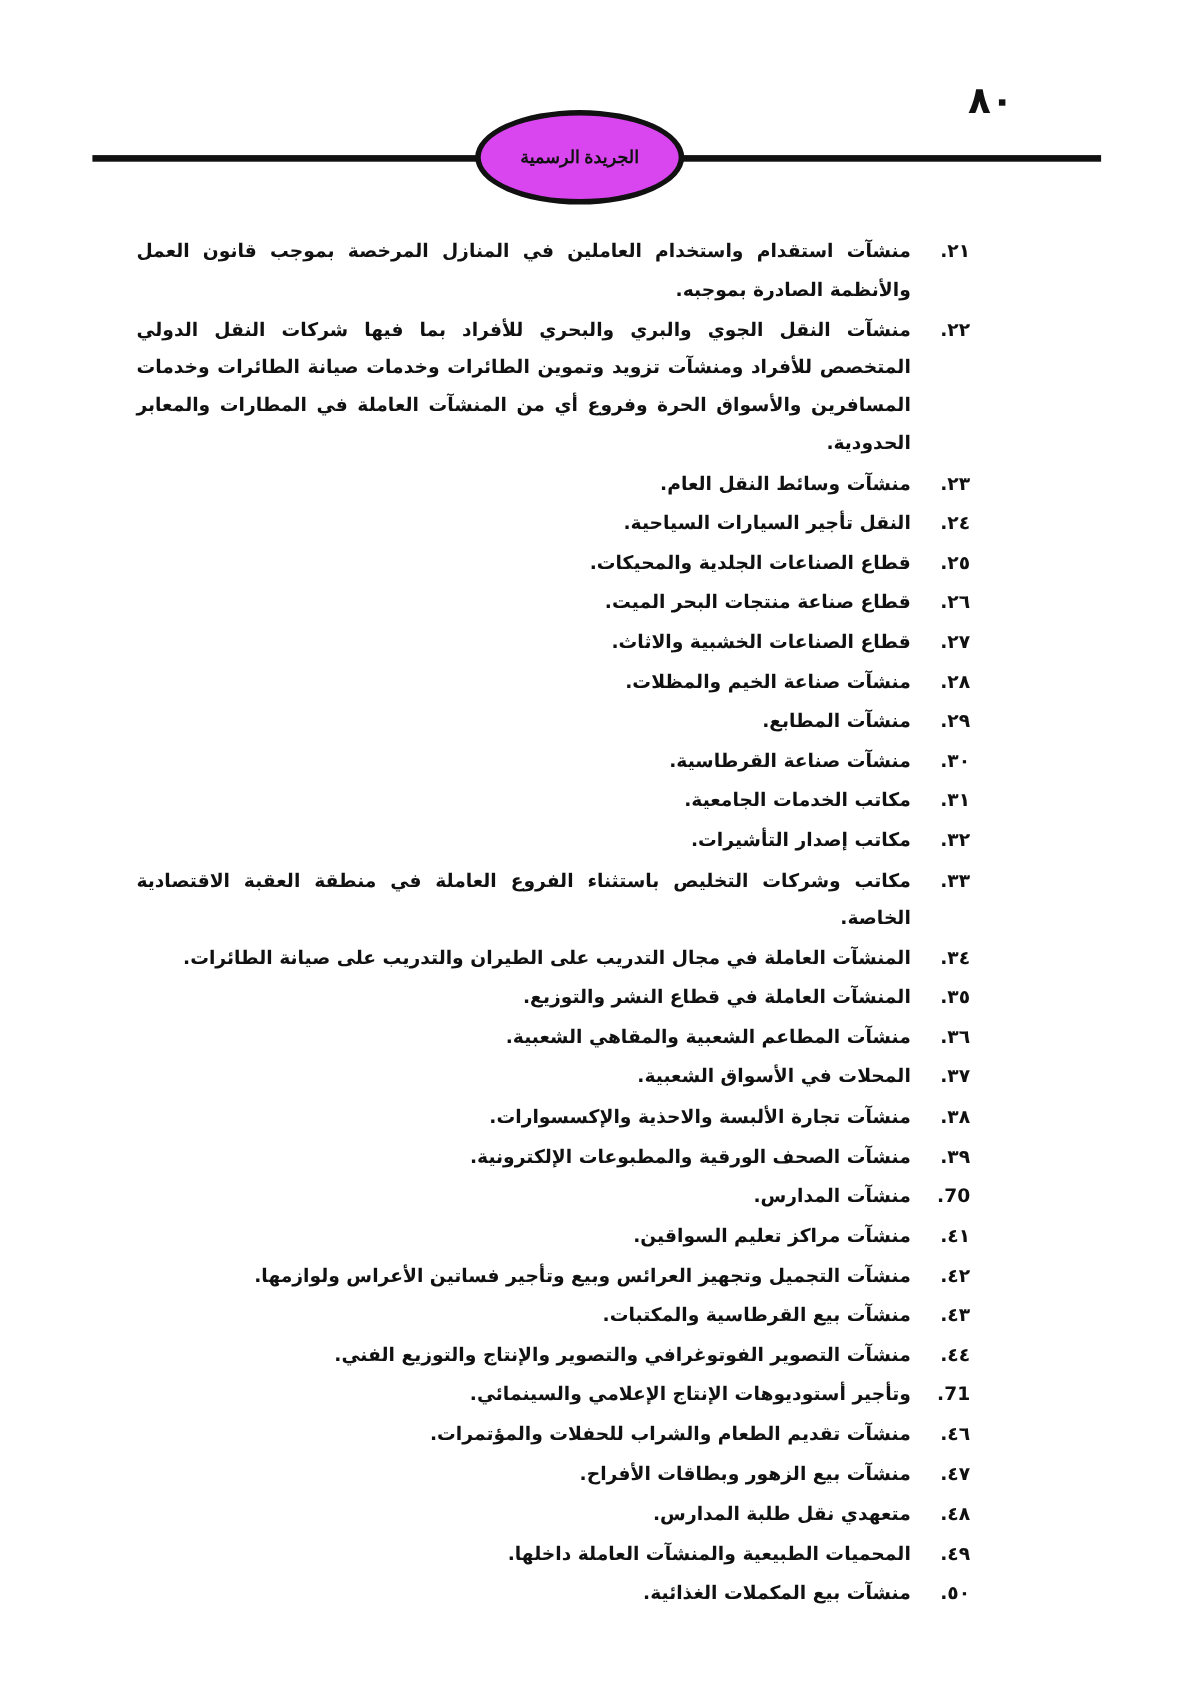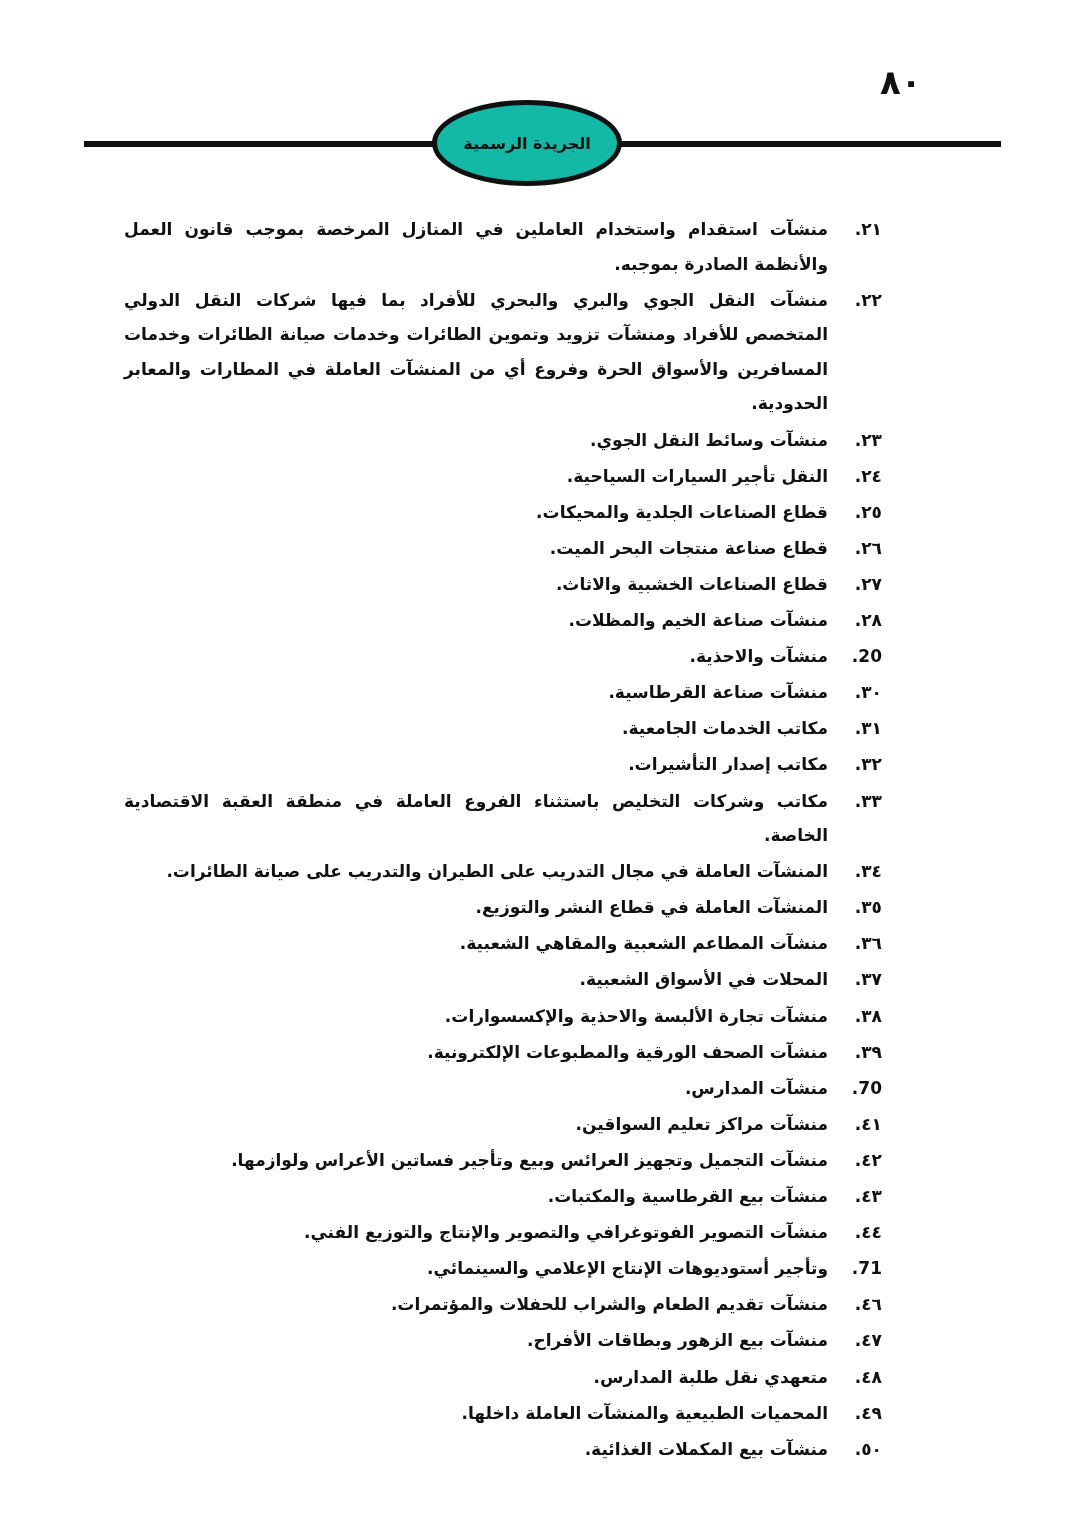--- a/index.html
+++ b/index.html
@@ -1,23 +1,23 @@
 <!DOCTYPE html>
 <html><head>
 <meta charset="utf-8">
 <style>
   html, body { margin: 0; padding: 0; background: #ffffff; }
   body { width: 1086px; height: 1536px; position: relative; overflow: hidden;
          font-family: "DejaVu Sans", "Liberation Sans", sans-serif; color: #111; }
-  .page-number { position: absolute; top: 62px; left: 880px; font-size: 34px; font-weight: bold;
+  .page-number { position: absolute; top: 72px; left: 880px; font-size: 34px; font-weight: bold;
                  font-family: "DejaVu Sans", sans-serif; direction: rtl; }
   .header-rule { position: absolute; left: 84px; width: 917px; top: 141px; height: 6px; background: #111; }
   .header-oval { position: absolute; left: 432px; top: 100px; width: 190px; height: 86px;
-                 border: 5px solid #111; border-radius: 50%; background: #14b8a6; box-sizing: border-box;
-                 display: flex; align-items: center; justify-content: center; }
+                 border: 5px solid #111; border-radius: 50%; background: #d946ef; box-sizing: border-box;
+                 display: flex; align-items: center; justify-content: center; font-family: Liberation Serif, serif; }
   .header-title { font-size: 16px; font-weight: bold; direction: rtl; }
   .list { position: absolute; left: 120px; top: 212px; width: 770px; direction: rtl; }
   .item { display: flex; flex-direction: row; align-items: flex-start; font-weight: bold; font-size: 17px;
           line-height: 34.6px; margin-bottom: 1.5px; }
   .num { width: 62px; flex: 0 0 62px; padding-right: 8px; box-sizing: border-box;
          font-family: "DejaVu Sans", sans-serif; }
   .text { flex: 1; text-align: justify; padding-left: 4px; }
 </style>
 </head>
 <body>
@@ -33,21 +33,21 @@
   <div class="item">
       <span class="num">٢١.</span>
       <span class="text">منشآت استقدام واستخدام العاملين في المنازل المرخصة بموجب قانون العمل والأنظمة الصادرة بموجبه.</span>
     </div>
   <div class="item">
       <span class="num">٢٢.</span>
       <span class="text">منشآت النقل الجوي والبري والبحري للأفراد بما فيها شركات النقل الدولي المتخصص للأفراد ومنشآت تزويد وتموين الطائرات وخدمات صيانة الطائرات وخدمات المسافرين والأسواق الحرة وفروع أي من المنشآت العاملة في المطارات والمعابر الحدودية.</span>
     </div>
   <div class="item">
       <span class="num">٢٣.</span>
-      <span class="text">منشآت وسائط النقل الجوي.</span>
+      <span class="text">منشآت وسائط النقل العام.</span>
     </div>
   <div class="item">
       <span class="num">٢٤.</span>
       <span class="text">النقل تأجير السيارات السياحية.</span>
     </div>
   <div class="item">
       <span class="num">٢٥.</span>
       <span class="text">قطاع الصناعات الجلدية والمحيكات.</span>
     </div>
   <div class="item">
@@ -56,22 +56,22 @@
     </div>
   <div class="item">
       <span class="num">٢٧.</span>
       <span class="text">قطاع الصناعات الخشبية والاثاث.</span>
     </div>
   <div class="item">
       <span class="num">٢٨.</span>
       <span class="text">منشآت صناعة الخيم والمظلات.</span>
     </div>
   <div class="item">
-      <span class="num">20.</span>
-      <span class="text">منشآت والاحذية.</span>
+      <span class="num">٢٩.</span>
+      <span class="text">منشآت المطابع.</span>
     </div>
   <div class="item">
       <span class="num">٣٠.</span>
       <span class="text">منشآت صناعة القرطاسية.</span>
     </div>
   <div class="item">
       <span class="num">٣١.</span>
       <span class="text">مكاتب الخدمات الجامعية.</span>
     </div>
   <div class="item">

